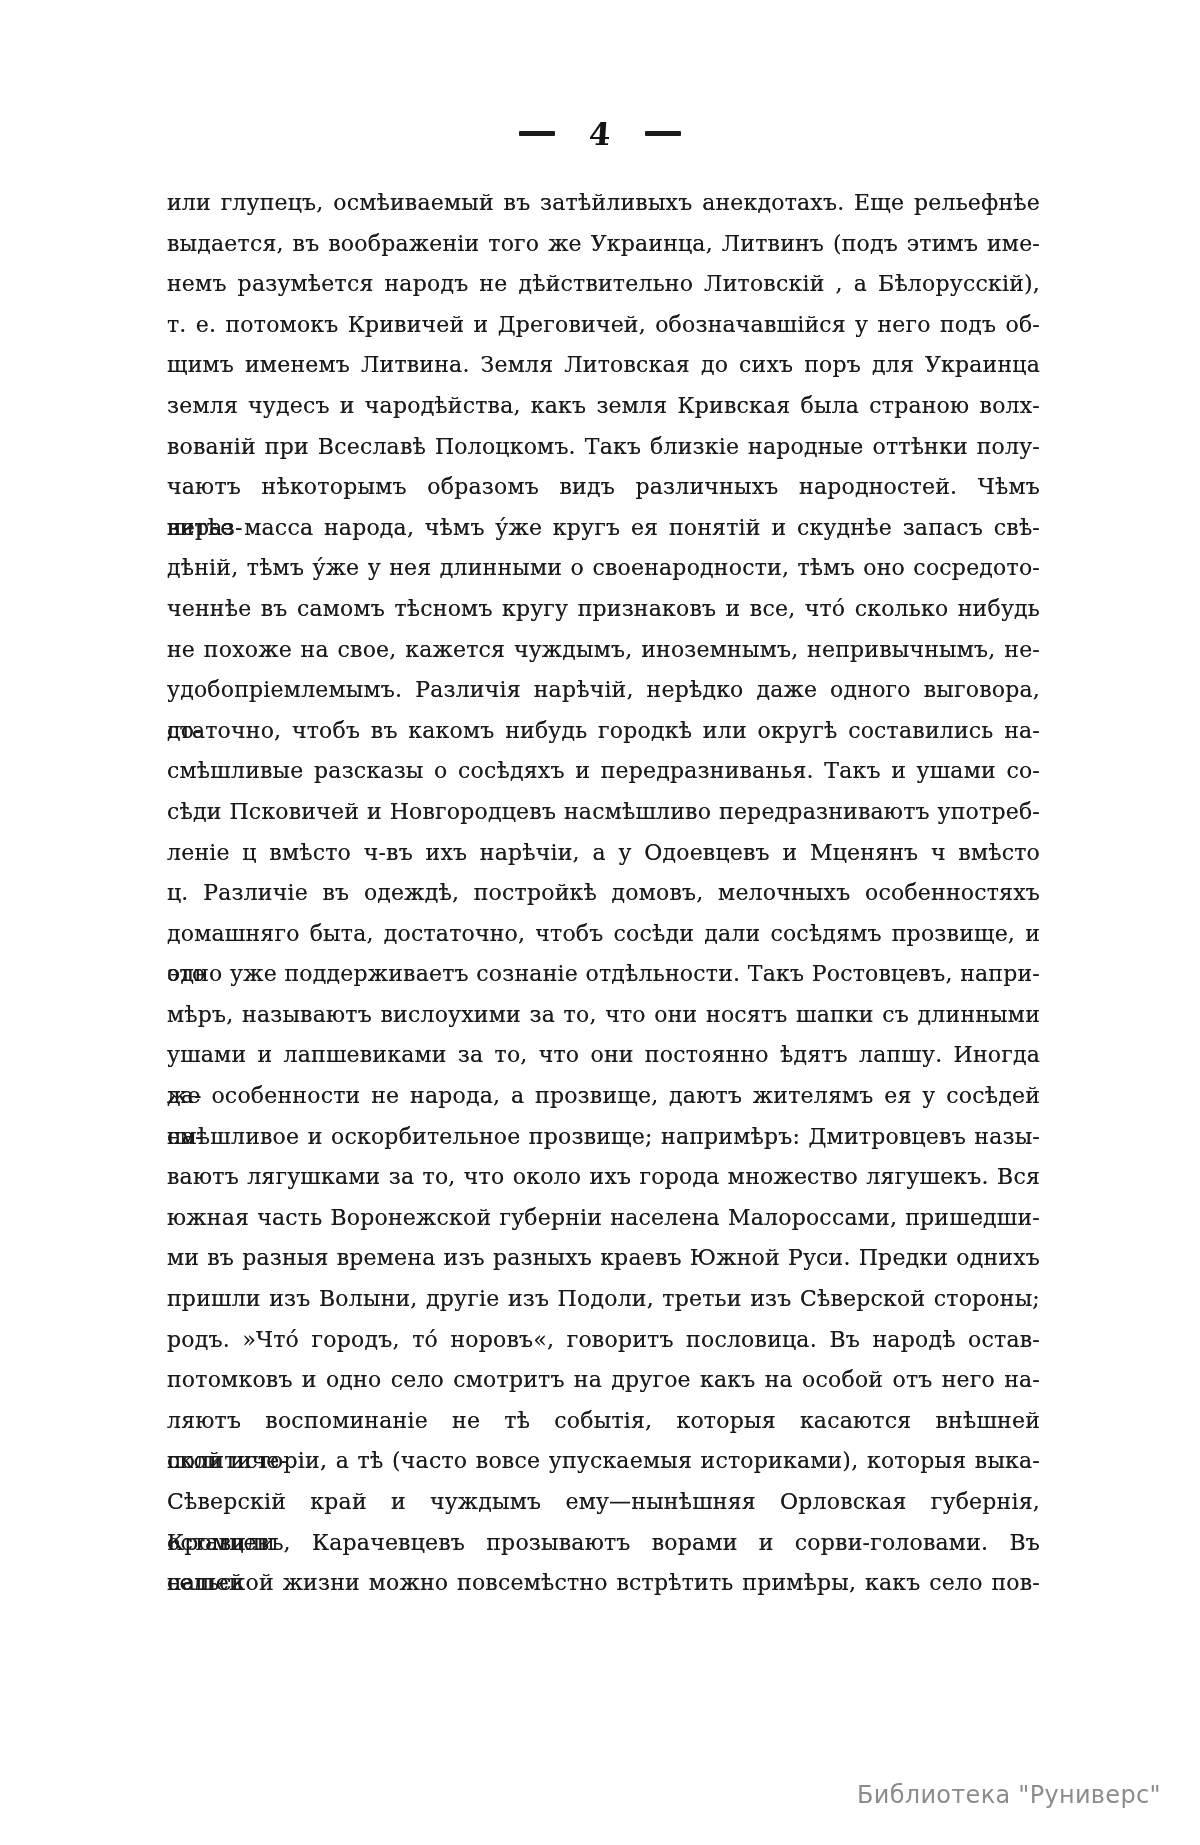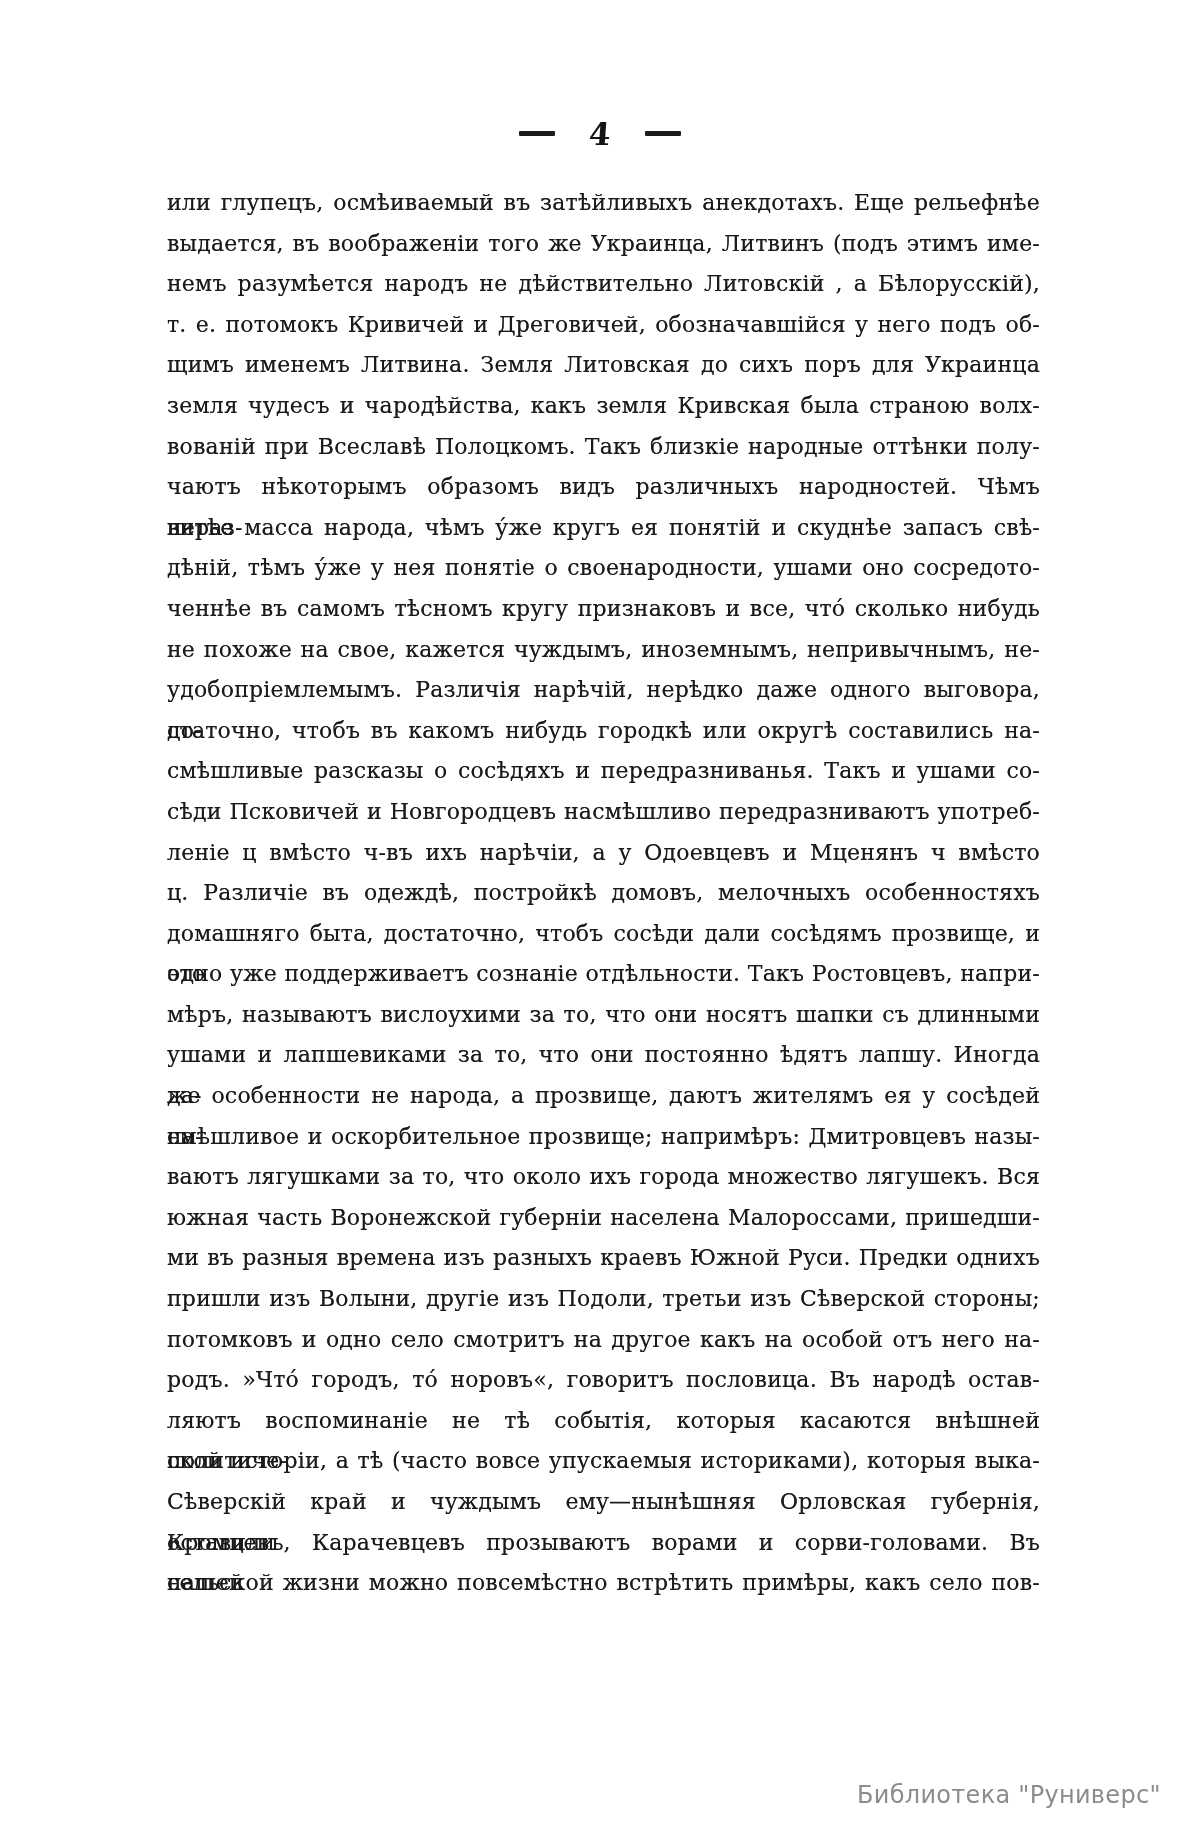--- a/index.html
+++ b/index.html
@@ -82,41 +82,41 @@
   <div class="page-text">
       <div class="line">или глупецъ, осмѣиваемый въ затѣйливыхъ анекдотахъ.  Еще рельефнѣе</div>
       <div class="line">выдается, въ воображеніи того же Украинца, Литвинъ (подъ этимъ име-</div>
       <div class="line">немъ разумѣется народъ не дѣйствительно  Литовскій ,  а Бѣлорусскій),</div>
       <div class="line">т. е. потомокъ Кривичей и Дреговичей, обозначавшійся у него подъ об-</div>
       <div class="line">щимъ именемъ Литвина. Земля Литовская до сихъ поръ  для Украинца</div>
       <div class="line">земля чудесъ и чародѣйства,  какъ земля Кривская была страною волх-</div>
       <div class="line">вованій при Всеславѣ Полоцкомъ. Такъ близкіе народные оттѣнки полу-</div>
       <div class="line">чаютъ нѣкоторымъ образомъ видъ различныхъ народностей. Чѣмъ нераз-</div>
       <div class="line">витѣе масса народа,  чѣмъ у́же кругъ ея понятій и скуднѣе запасъ свѣ-</div>
-      <div class="line">дѣній,  тѣмъ у́же у нея понятіе о своенародности,  ушами оно сосредото-</div>
+      <div class="line">дѣній,  тѣмъ у́же у нея длинными о своенародности,  тѣмъ оно сосредото-</div>
       <div class="line">ченнѣе въ самомъ тѣсномъ кругу признаковъ и все,  что́ сколько нибудь</div>
       <div class="line">не похоже на свое, кажется чуждымъ, иноземнымъ, непривычнымъ, не-</div>
       <div class="line">удобопріемлемымъ.  Различія нарѣчій,  нерѣдко даже одного выговора, до-</div>
       <div class="line">статочно, чтобъ въ какомъ нибудь городкѣ  или округѣ  составились на-</div>
       <div class="line">смѣшливые разсказы о сосѣдяхъ и передразниванья.  Такъ и ушами со-</div>
       <div class="line">сѣди Псковичей и Новгородцевъ насмѣшливо передразниваютъ употреб-</div>
       <div class="line">леніе ц вмѣсто ч-въ ихъ нарѣчіи, а у Одоевцевъ и Мценянъ ч вмѣсто</div>
       <div class="line">ц.  Различіе  въ  одеждѣ,  постройкѣ  домовъ,  мелочныхъ  особенностяхъ</div>
       <div class="line">домашняго быта, достаточно, чтобъ сосѣди дали сосѣдямъ прозвище, и это</div>
       <div class="line">одно уже поддерживаетъ сознаніе отдѣльности.  Такъ Ростовцевъ, напри-</div>
       <div class="line">мѣръ,  называютъ вислоухими  за то,  что они носятъ шапки съ длинными</div>
       <div class="line">ушами и лапшевиками за то,  что они постоянно ѣдятъ лапшу.  Иногда да-</div>
       <div class="line">же особенности не народа, а прозвище,  даютъ жителямъ ея у сосѣдей на-</div>
       <div class="line">смѣшливое и оскорбительное прозвище;  напримѣръ:  Дмитровцевъ назы-</div>
       <div class="line">ваютъ лягушками за то,  что около ихъ города множество лягушекъ.  Вся</div>
       <div class="line">южная часть Воронежской губерніи  населена  Малороссами,  пришедши-</div>
       <div class="line">ми въ разныя времена изъ разныхъ краевъ Южной Руси.  Предки однихъ</div>
       <div class="line">пришли изъ Волыни, другіе изъ Подоли,  третьи изъ Сѣверской стороны;</div>
+      <div class="line">родъ.  »Что́ городъ,  то́ норовъ«,  говоритъ пословица.  Въ народѣ остав-</div>
       <div class="line">потомковъ и одно село смотритъ на другое какъ на особой отъ него на-</div>
-      <div class="line">родъ.  »Что́ городъ,  то́ норовъ«,  говоритъ пословица.  Въ народѣ остав-</div>
       <div class="line">ляютъ воспоминаніе не тѣ событія,  которыя касаются внѣшней политиче-</div>
       <div class="line">ской исторіи,  а тѣ (часто вовсе упускаемыя историками),  которыя выка-</div>
       <div class="line">Сѣверскій край и чуждымъ ему—нынѣшняя Орловская губернія,  оставили</div>
       <div class="line">Кромцевъ, Карачевцевъ прозываютъ ворами и сорви-головами.  Въ нашей</div>
       <div class="line">сельской жизни можно повсемѣстно встрѣтить примѣры,  какъ село пов-</div>
     </div>
 
   <div class="watermark">Библиотека "Руниверс"</div>
 
 </div>

